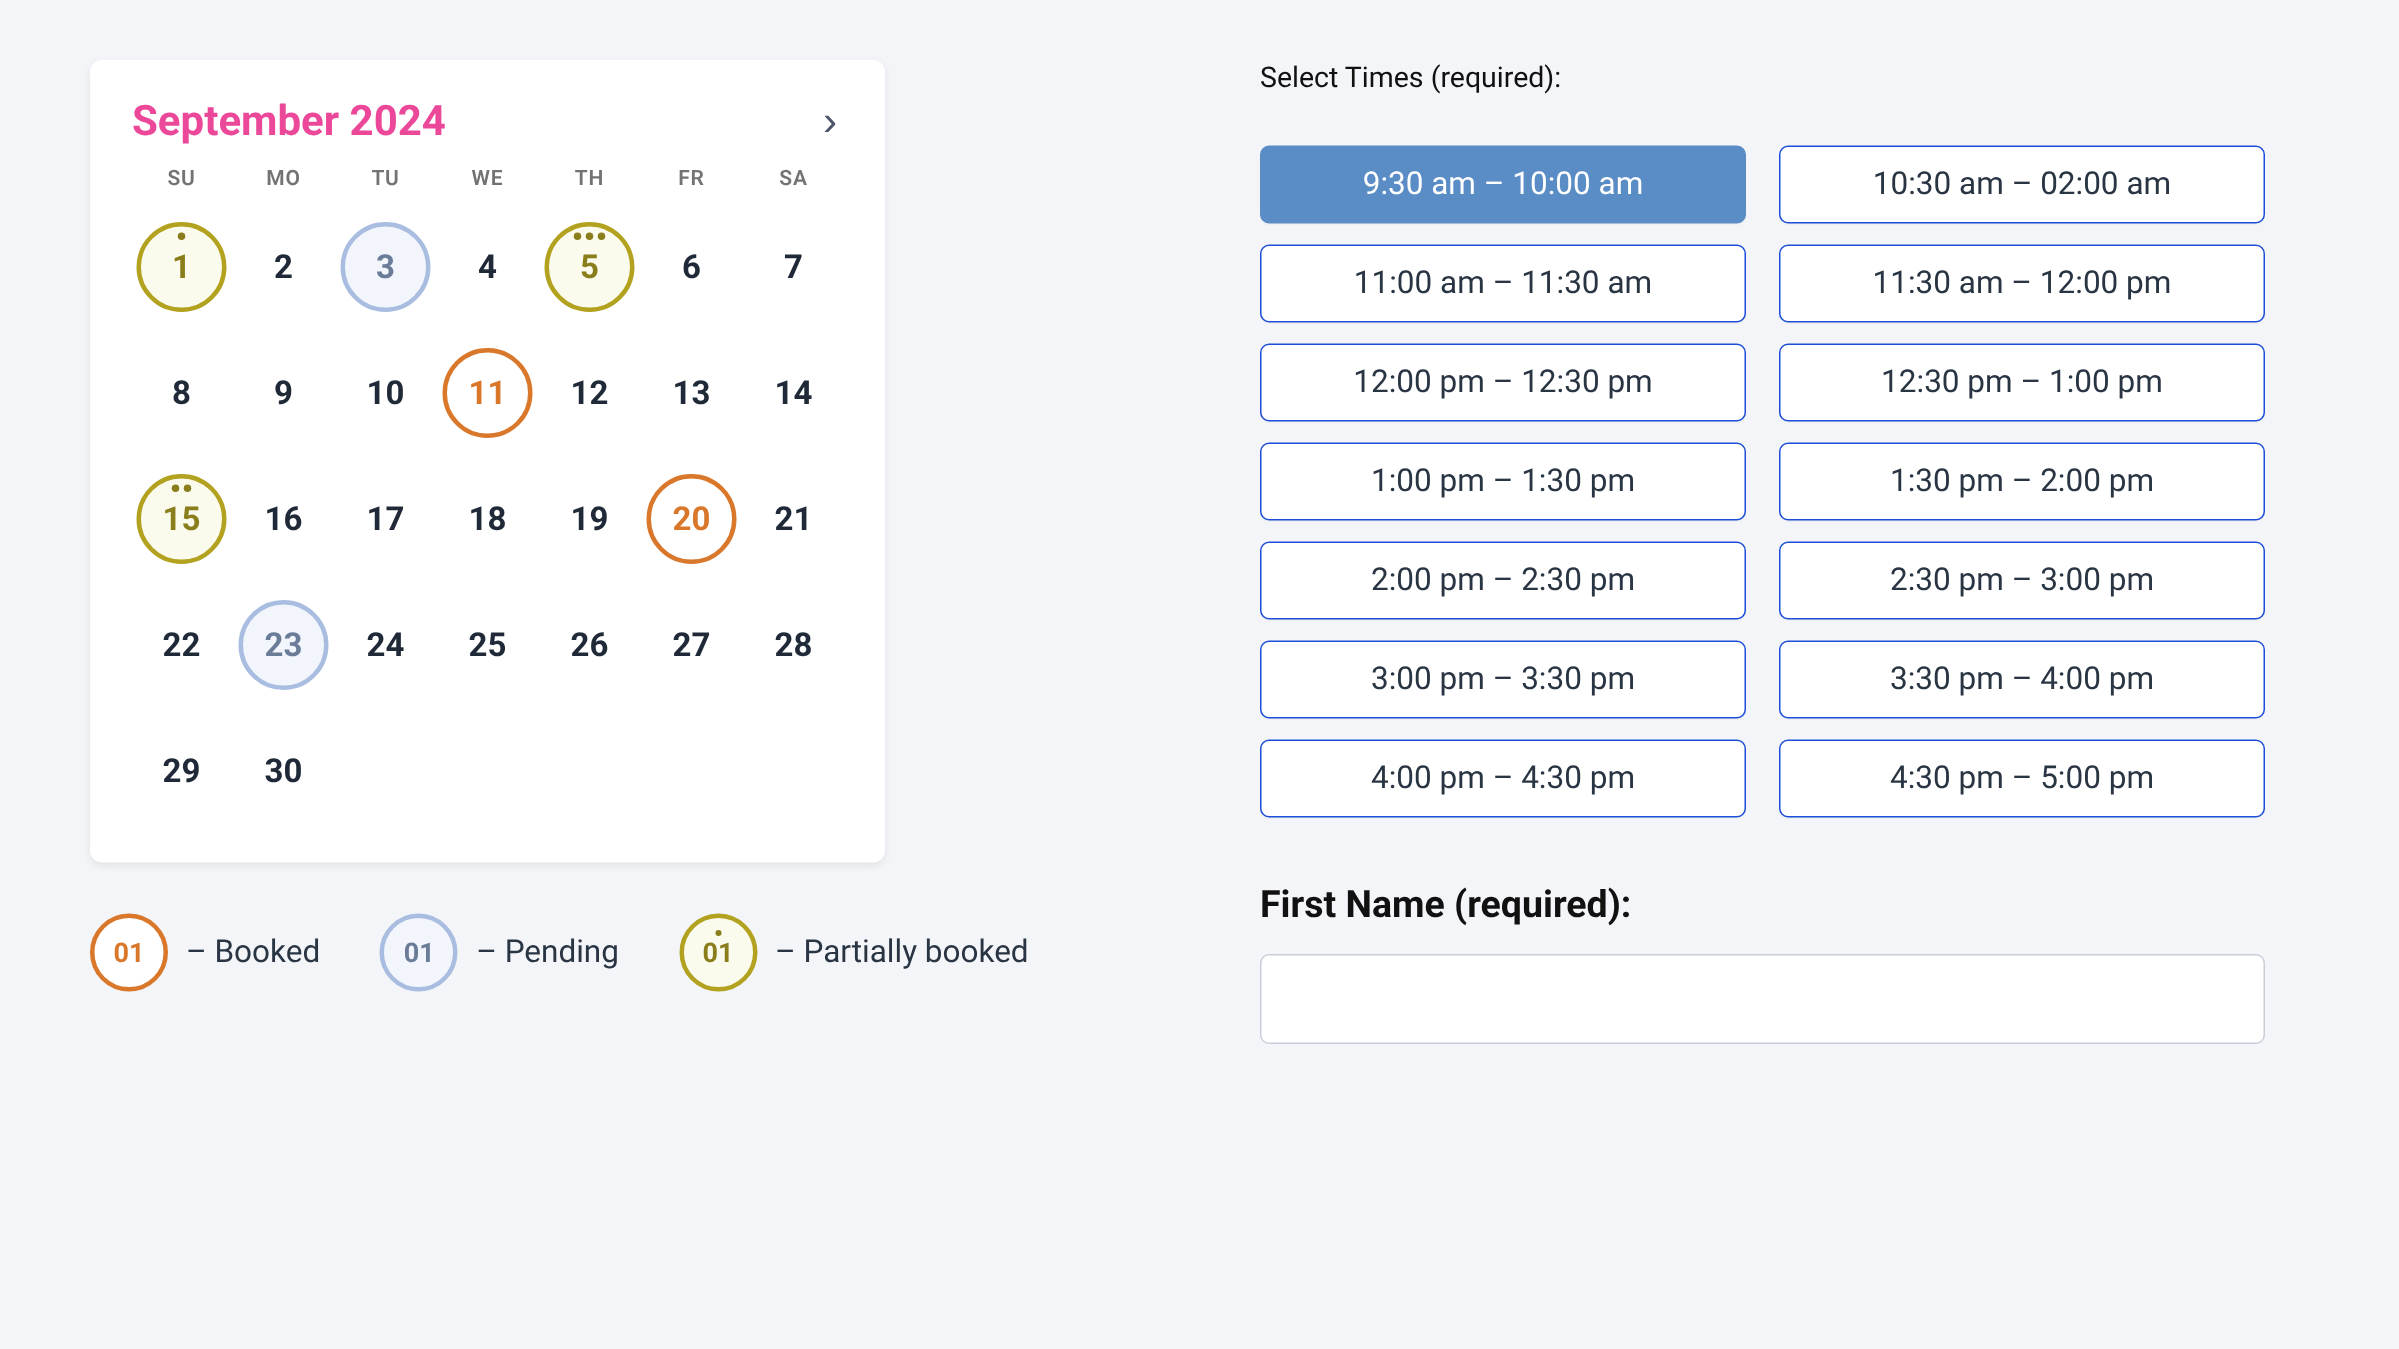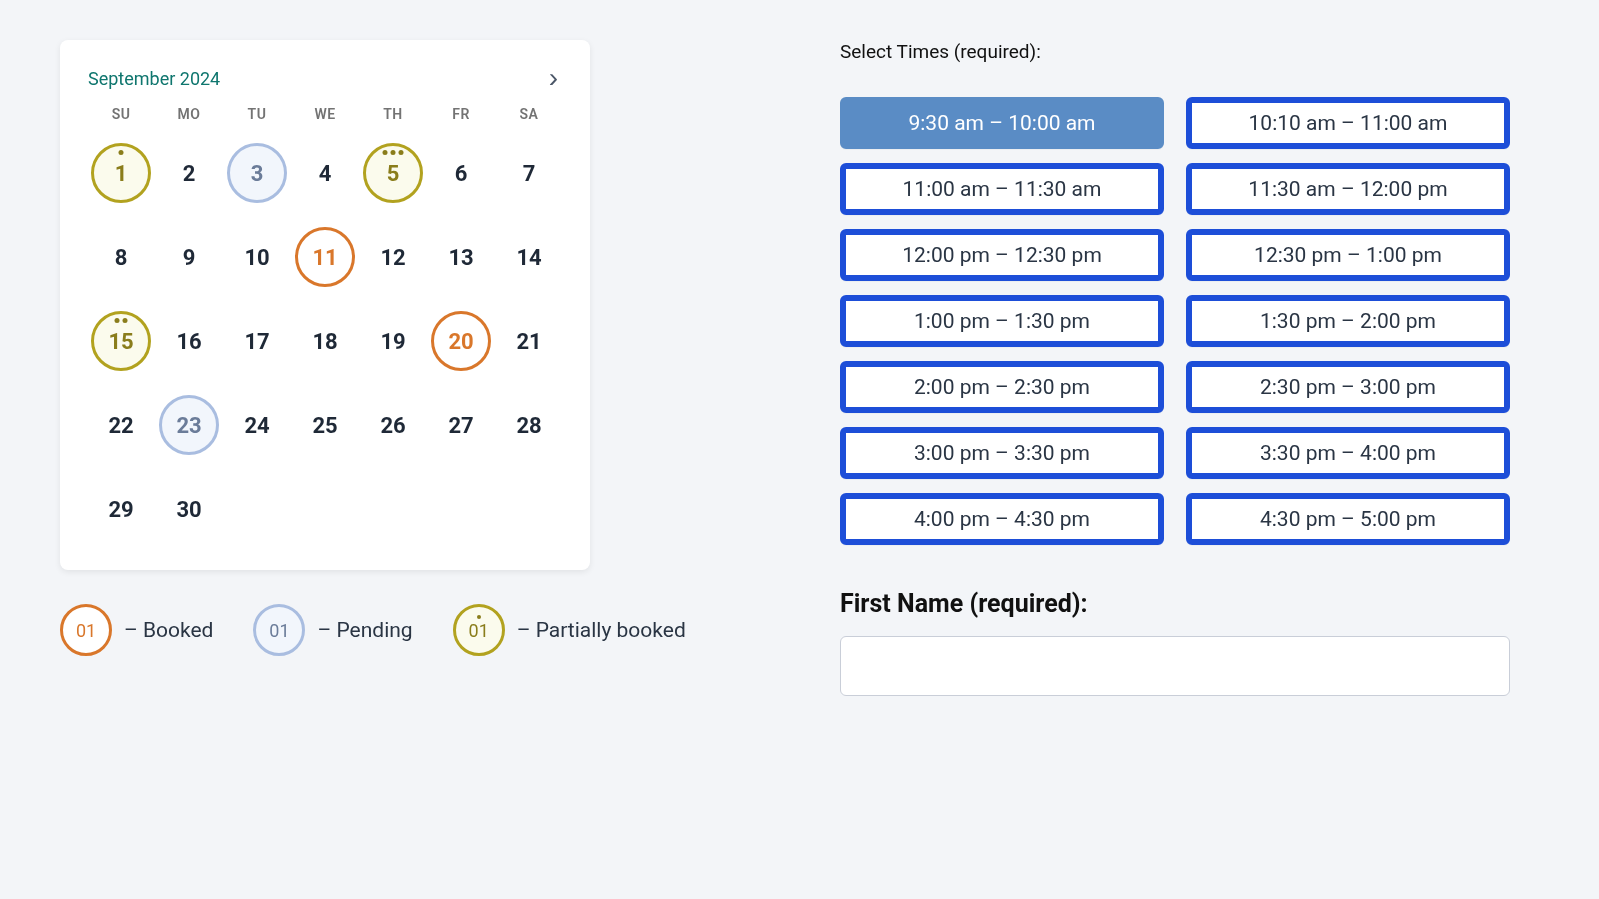--- a/index.html
+++ b/index.html
@@ -21,21 +21,21 @@
     box-shadow: 0 2px 6px rgba(0,0,0,0.08);
     padding: 24px 28px 28px 28px;
     width: 530px;
   }
   .cal-header {
     display: flex;
     justify-content: space-between;
     align-items: center;
     margin-bottom: 14px;
   }
-  .cal-title { font-size: 18px; font-weight: 400; color: #0f766e; }
+  .cal-title { font-size: 28px; font-weight: 700; color: #ec4899; }
   .cal-next {
     font-size: 28px;
     color: #4b5768;
     cursor: pointer;
     background: none;
     border: none;
     padding: 0 4px;
     line-height: 1;
   }
   .cal-grid {
@@ -116,21 +116,21 @@
     display: flex;
     align-items: center;
     gap: 12px;
     font-size: 21px;
     color: #2a3544;
   }
   .legend-badge {
     width: 52px; height: 52px;
     border-radius: 50%;
     display: flex; align-items: center; justify-content: center;
-    font-size: 18px; font-weight: 400;
+    font-size: 18px; font-weight: 700;
   }
   .legend-booked  { border: 3px solid #d9772b; color: #d9772b; background:#fff; }
   .legend-pending { border: 3px solid #a9bde0; color: #6b7c99; background:#f2f6fc; }
   .legend-partial { border: 3px solid #b2a21f; color: #8a7d1b; background:#fbfbed; position: relative; }
   .legend-partial::before {
     content: "";
     position: absolute;
     top: 8px; left: 50%; transform: translateX(-50%);
     width: 4px; height: 4px; border-radius: 50%; background:#8a7d1b;
   }
@@ -142,21 +142,21 @@
     color: #111;
     margin-bottom: 34px;
   }
   .slots {
     display: grid;
     grid-template-columns: repeat(2, 1fr);
     gap: 14px 22px;
     margin-bottom: 44px;
   }
   .slot {
-    border: 6px solid #1d4ed8;
+    border: 1px solid #1d4ed8;
     background: #fff;
     border-radius: 6px;
     height: 52px;
     display: flex;
     align-items: center;
     justify-content: center;
     font-size: 21px;
     color: #2a3544;
     cursor: pointer;
     box-shadow: 0 1px 1px rgba(0,0,0,0.03);
@@ -326,21 +326,21 @@
         <div class="legend-badge legend-partial">01</div>
         <span>– Partially booked</span>
       </div>
     </div>
   </div>
 
   <div class="right">
     <div class="section-title">Select Times (required):</div>
     <div class="slots" id="slots">
         <div class="slot selected">9:30 am – 10:00 am</div>
-        <div class="slot">10:10 am – 11:00 am</div>
+        <div class="slot">10:30 am – 02:00 am</div>
         <div class="slot">11:00 am – 11:30 am</div>
         <div class="slot">11:30 am – 12:00 pm</div>
         <div class="slot">12:00 pm – 12:30 pm</div>
         <div class="slot">12:30 pm – 1:00 pm</div>
         <div class="slot">1:00 pm – 1:30 pm</div>
         <div class="slot">1:30 pm – 2:00 pm</div>
         <div class="slot">2:00 pm – 2:30 pm</div>
         <div class="slot">2:30 pm – 3:00 pm</div>
         <div class="slot">3:00 pm – 3:30 pm</div>
         <div class="slot">3:30 pm – 4:00 pm</div>

